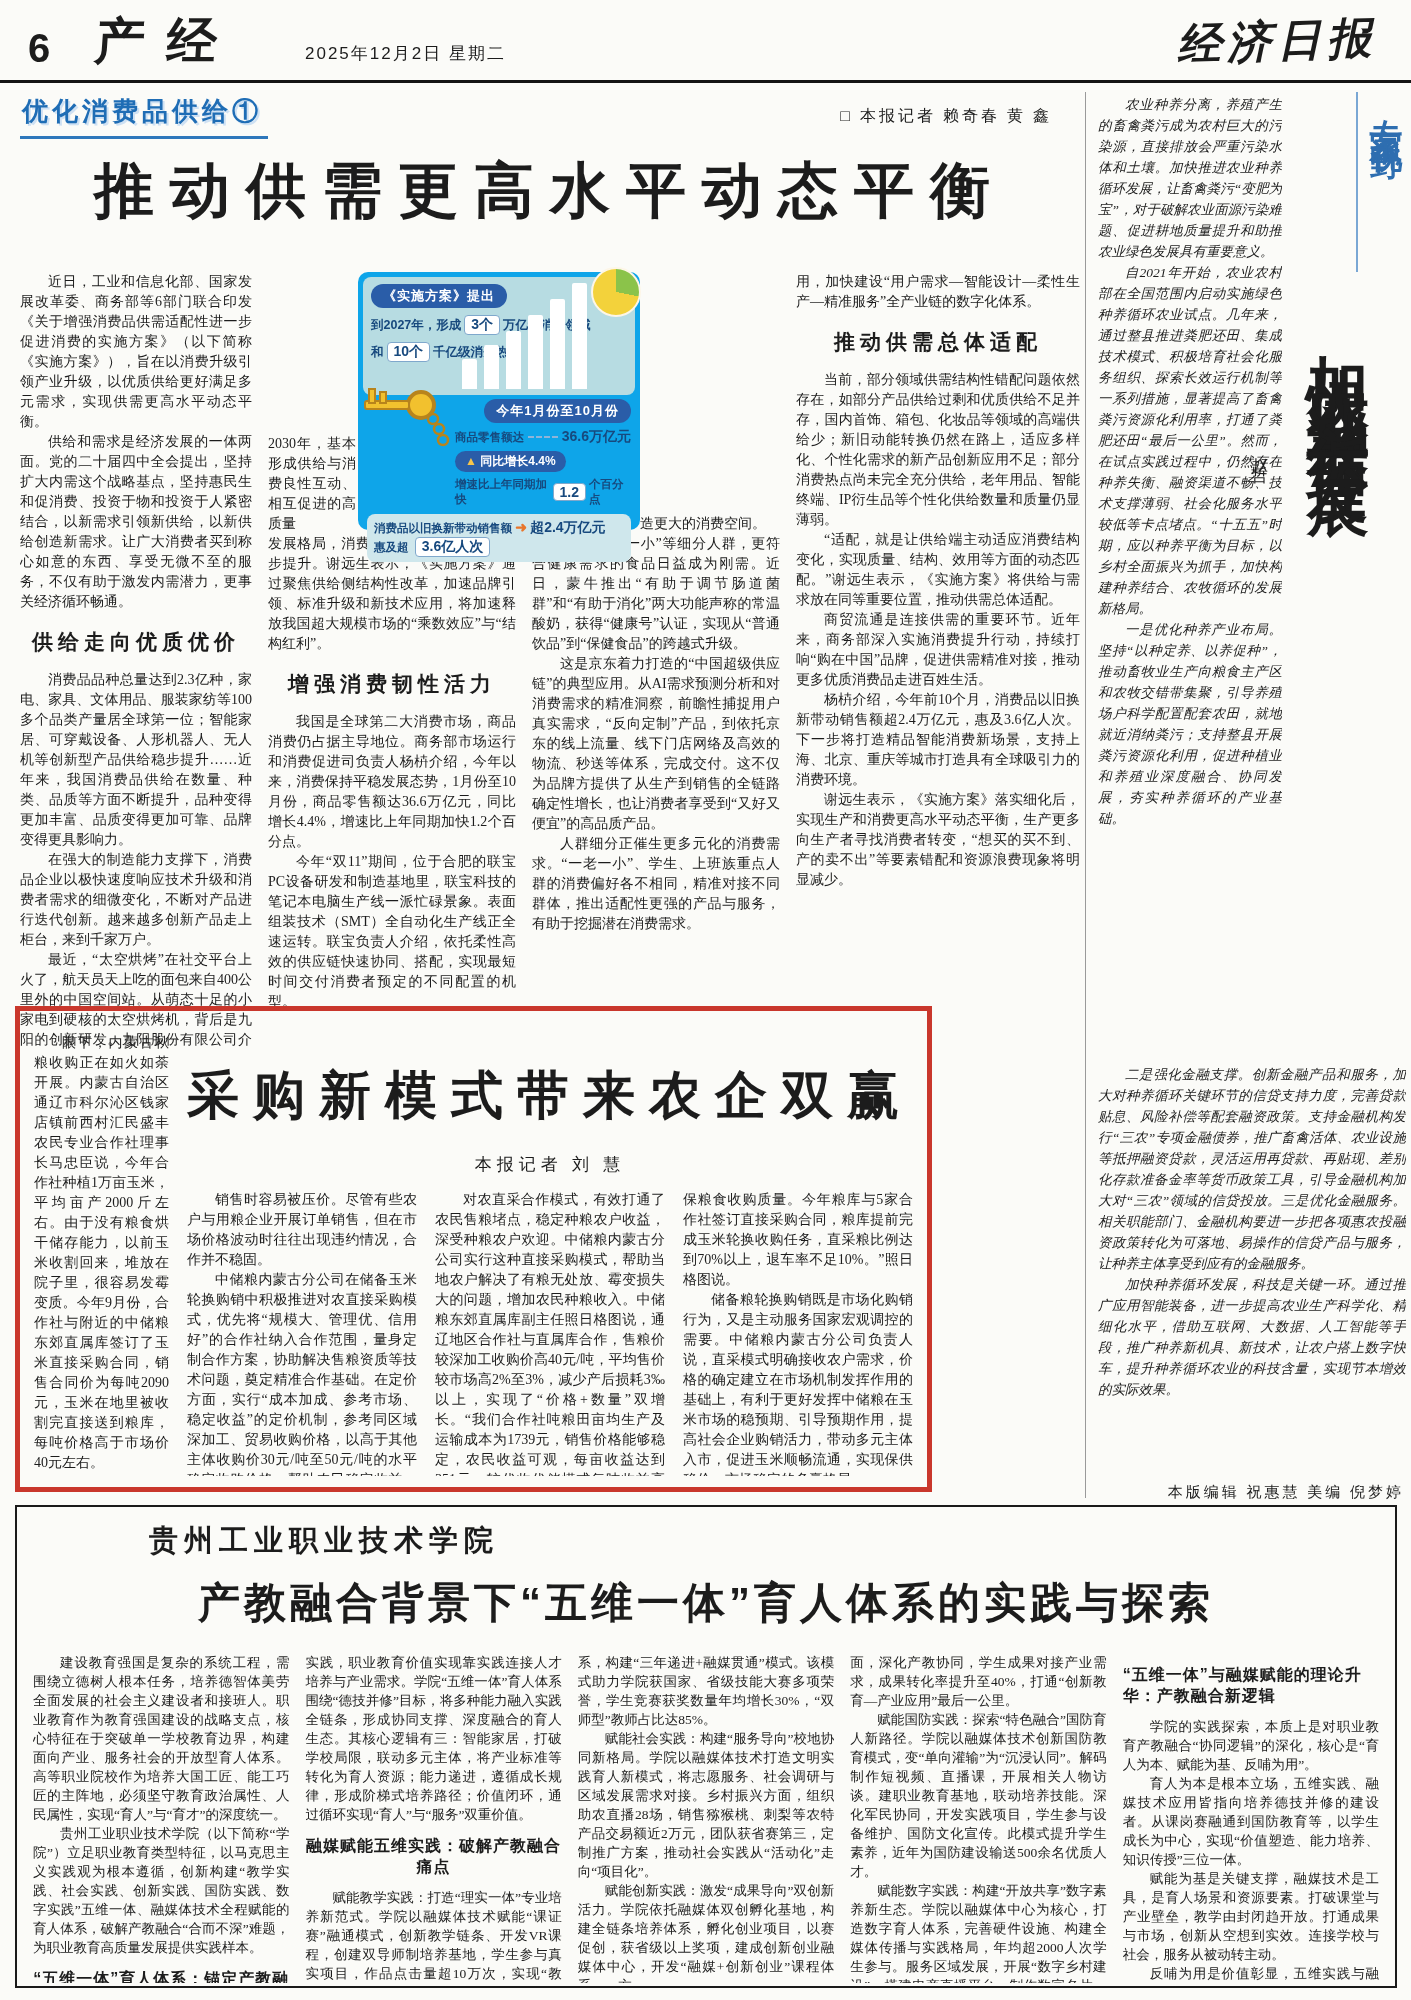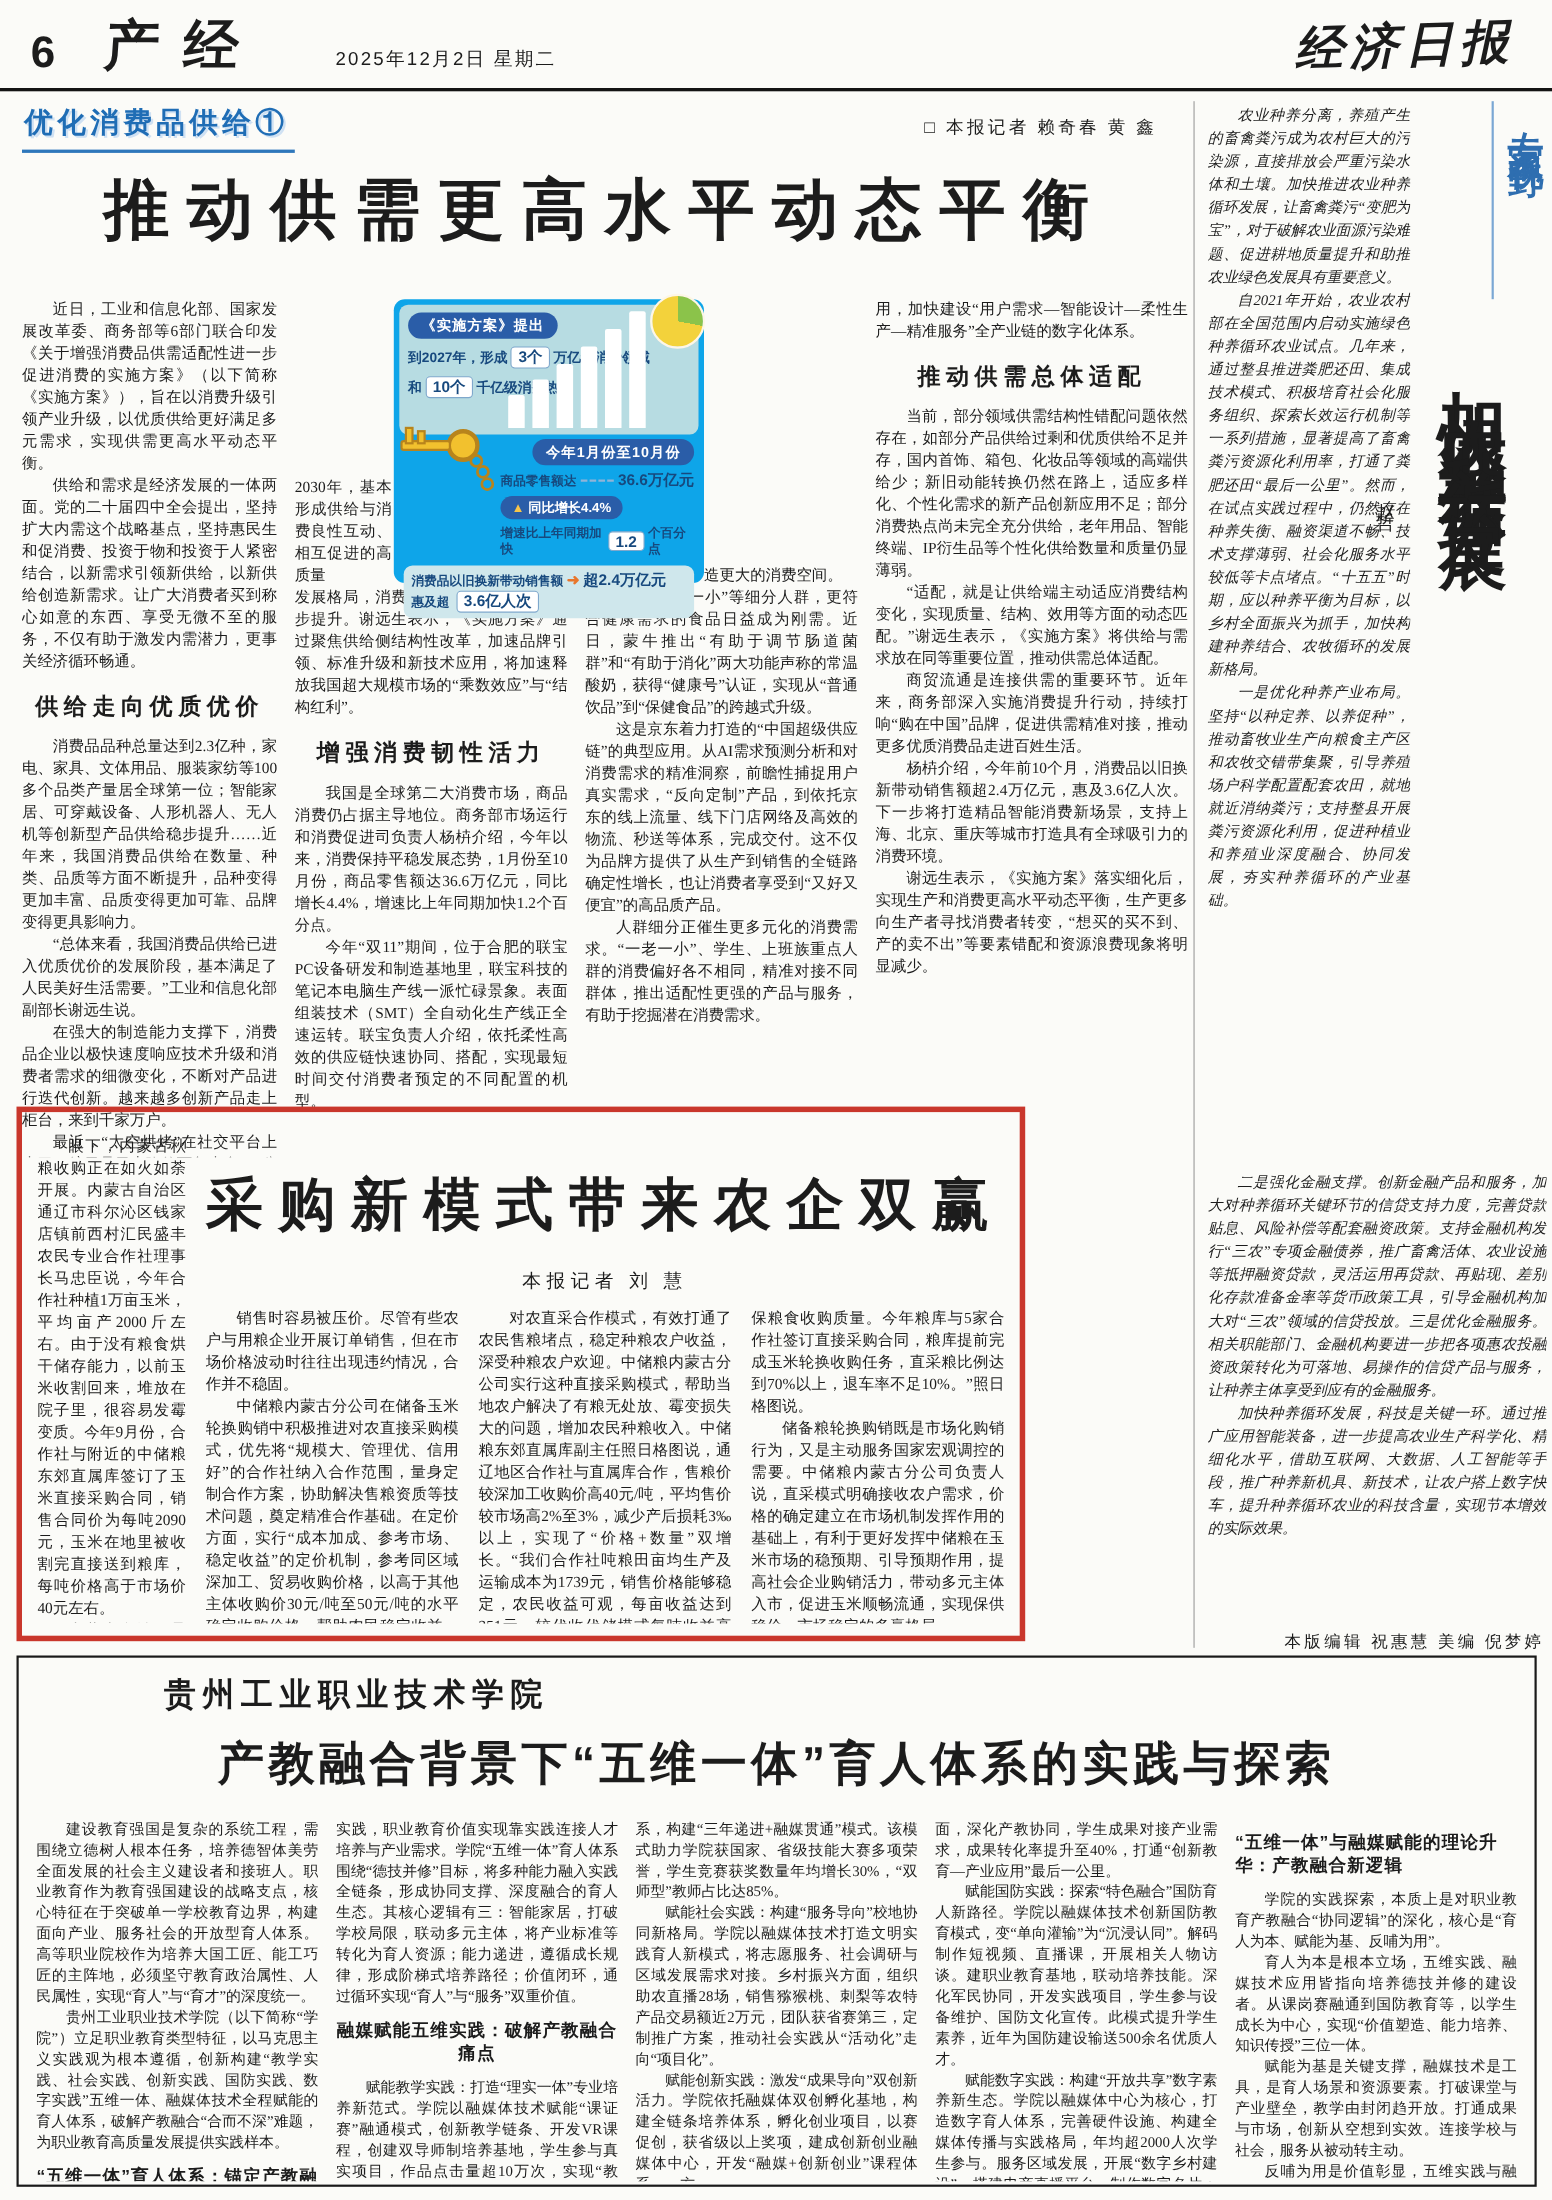--- a/index.html
+++ b/index.html
@@ -87,21 +87,20 @@
   <span class="kicker">优化消费品供给①</span>
   <span id="main-byline">□ 本报记者  赖奇春  黄 鑫</span>
   <h1 id="main-headline">推动供需更高水平动态平衡</h1>
 
   <div id="main-cols">
     <div class="mcol c1">
       <p class="body">近日，工业和信息化部、国家发展改革委、商务部等6部门联合印发《关于增强消费品供需适配性进一步促进消费的实施方案》（以下简称《实施方案》），旨在以消费升级引领产业升级，以优质供给更好满足多元需求，实现供需更高水平动态平衡。</p>
       <p class="body">供给和需求是经济发展的一体两面。党的二十届四中全会提出，坚持扩大内需这个战略基点，坚持惠民生和促消费、投资于物和投资于人紧密结合，以新需求引领新供给，以新供给创造新需求。让广大消费者买到称心如意的东西、享受无微不至的服务，不仅有助于激发内需潜力，更事关经济循环畅通。</p>
       <h3 class="sub">供给走向优质优价</h3>
       <p class="body">消费品品种总量达到2.3亿种，家电、家具、文体用品、服装家纺等100多个品类产量居全球第一位；智能家居、可穿戴设备、人形机器人、无人机等创新型产品供给稳步提升……近年来，我国消费品供给在数量、种类、品质等方面不断提升，品种变得更加丰富、品质变得更加可靠、品牌变得更具影响力。</p>
-      <p class="body">“总体来看，我国消费品供给已进入优质优价的发展阶段，基本满足了人民美好生活需要。”工业和信息化部副部长谢远生说。</p>
       <p class="body">在强大的制造能力支撑下，消费品企业以极快速度响应技术升级和消费者需求的细微变化，不断对产品进行迭代创新。越来越多创新产品走上柜台，来到千家万户。</p>
       <p class="body">最近，“太空烘烤”在社交平台上火了，航天员天上吃的面包来自400公里外的中国空间站。从萌态十足的小家电到硬核的太空烘烤机，背后是九阳的创新研发。九阳股份有限公司介绍，九阳把太空科技的同源技术，创造性应用在小家电产品中，激发了消费新需求。今年“双11”期间，九阳净饮水产品零售同比增长27%。</p>
 
     </div>
 
     <div class="mcol c2">
       <div class="spacer">
         <p class="body nofirst narrowL">2030年，基本形成供给与消费良性互动、相互促进的高质量</p>
       </div>
       <p class="body nofirst">发展格局，消费对经济增长的贡献率逐步提升。谢远生表示，《实施方案》通过聚焦供给侧结构性改革，加速品牌引领、标准升级和新技术应用，将加速释放我国超大规模市场的“乘数效应”与“结构红利”。</p>

